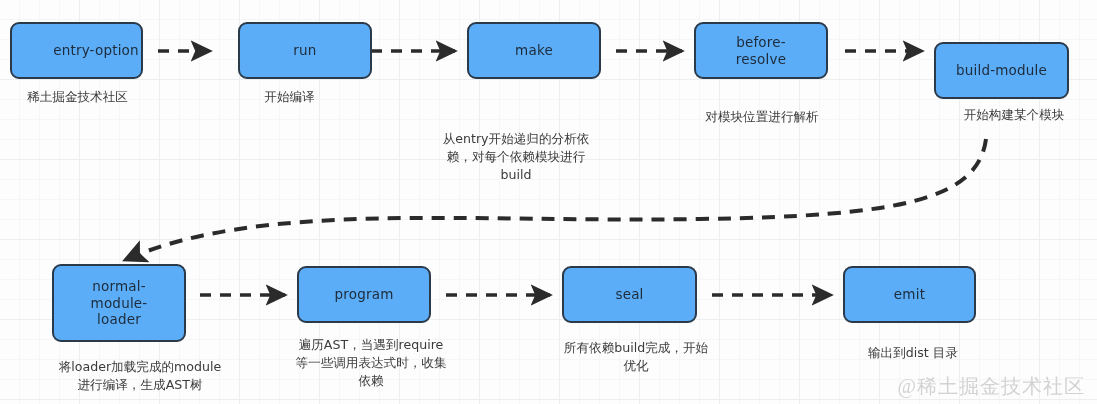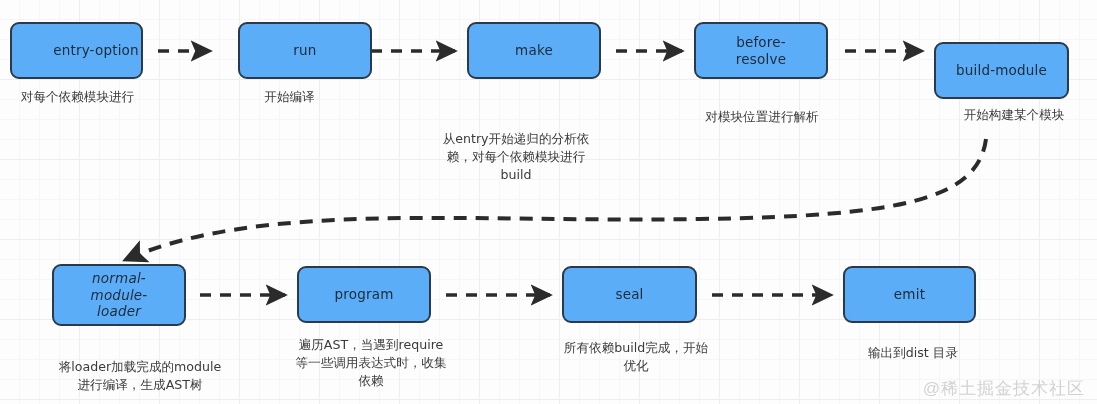--- a/index.html
+++ b/index.html
@@ -55,22 +55,22 @@
     font-family: "DejaVu Sans", sans-serif;
     font-size: 12.6px;
     line-height: 1.42;
     white-space: pre-line;
   }
   .watermark {
     position: absolute;
     right: 12px;
     bottom: 4px;
     color: #d2d2d2;
-    font-size: 17px;
-    font-family: Liberation Sans, sans-serif;
+    font-size: 20px;
+    font-family: Liberation Serif, serif;
     letter-spacing: 1px;
     user-select: none;
   }
 </style>
 </head>
 <body>
 
 <div id="canvas">
 
   <svg class="edges" viewBox="0 0 1097 404" xmlns="http://www.w3.org/2000/svg">
@@ -91,29 +91,29 @@
       </g>
   </svg>
 
   <div id="node-layer">
       <div class="node" style="left: 10px; top: 22px; width: 133px; height: 57px; padding-left: 39px;">entry-option</div>
       <div class="node" style="left: 222px; top: 22px; width: 134px; height: 57px; margin-left: 16px;">run</div>
       <div class="node" style="left: 467px; top: 22px; width: 134px; height: 57px;">make</div>
       <div class="node" style="left: 694px; top: 22px; width: 134px; height: 57px;">before-
 resolve</div>
       <div class="node" style="left: 934px; top: 22px; width: 135px; height: 57px; margin-top: 20px;">build-module</div>
-      <div class="node" style="left: 52px; top: 264px; width: 134px; height: 62px; font-style: italic;">normal-
+      <div class="node" style="left: 52px; top: 264px; width: 134px; height: 78px;">normal-
 module-
 loader</div>
       <div class="node" style="left: 297px; top: 266px; width: 134px; height: 57px;">program</div>
       <div class="node" style="left: 562px; top: 266px; width: 135px; height: 57px;">seal</div>
       <div class="node" style="left: 843px; top: 266px; width: 133px; height: 57px;">emit</div>
     </div>
   <div id="caption-layer">
-      <div class="caption" style="left: 0px; top: 88px; width: 155px;">对每个依赖模块进行</div>
+      <div class="caption" style="left: 0px; top: 88px; width: 155px;">稀土掘金技术社区</div>
       <div class="caption" style="left: 212px; top: 88px; width: 155px;">开始编译</div>
       <div class="caption" style="left: 431px; top: 86px; width: 170px; margin-top: 44px;">从entry开始递归的分析依
 赖，对每个依赖模块进行
 build</div>
       <div class="caption" style="left: 683px; top: 108px; width: 158px;">对模块位置进行解析</div>
       <div class="caption" style="left: 935px; top: 106px; width: 158px;">开始构建某个模块</div>
       <div class="caption" style="left: 30px; top: 339px; width: 220px; margin-top: 19px;">将loader加载完成的module
 进行编译，生成AST树</div>
       <div class="caption" style="left: 281px; top: 336px; width: 180px;">遍历AST，当遇到require
 等一些调用表达式时，收集

